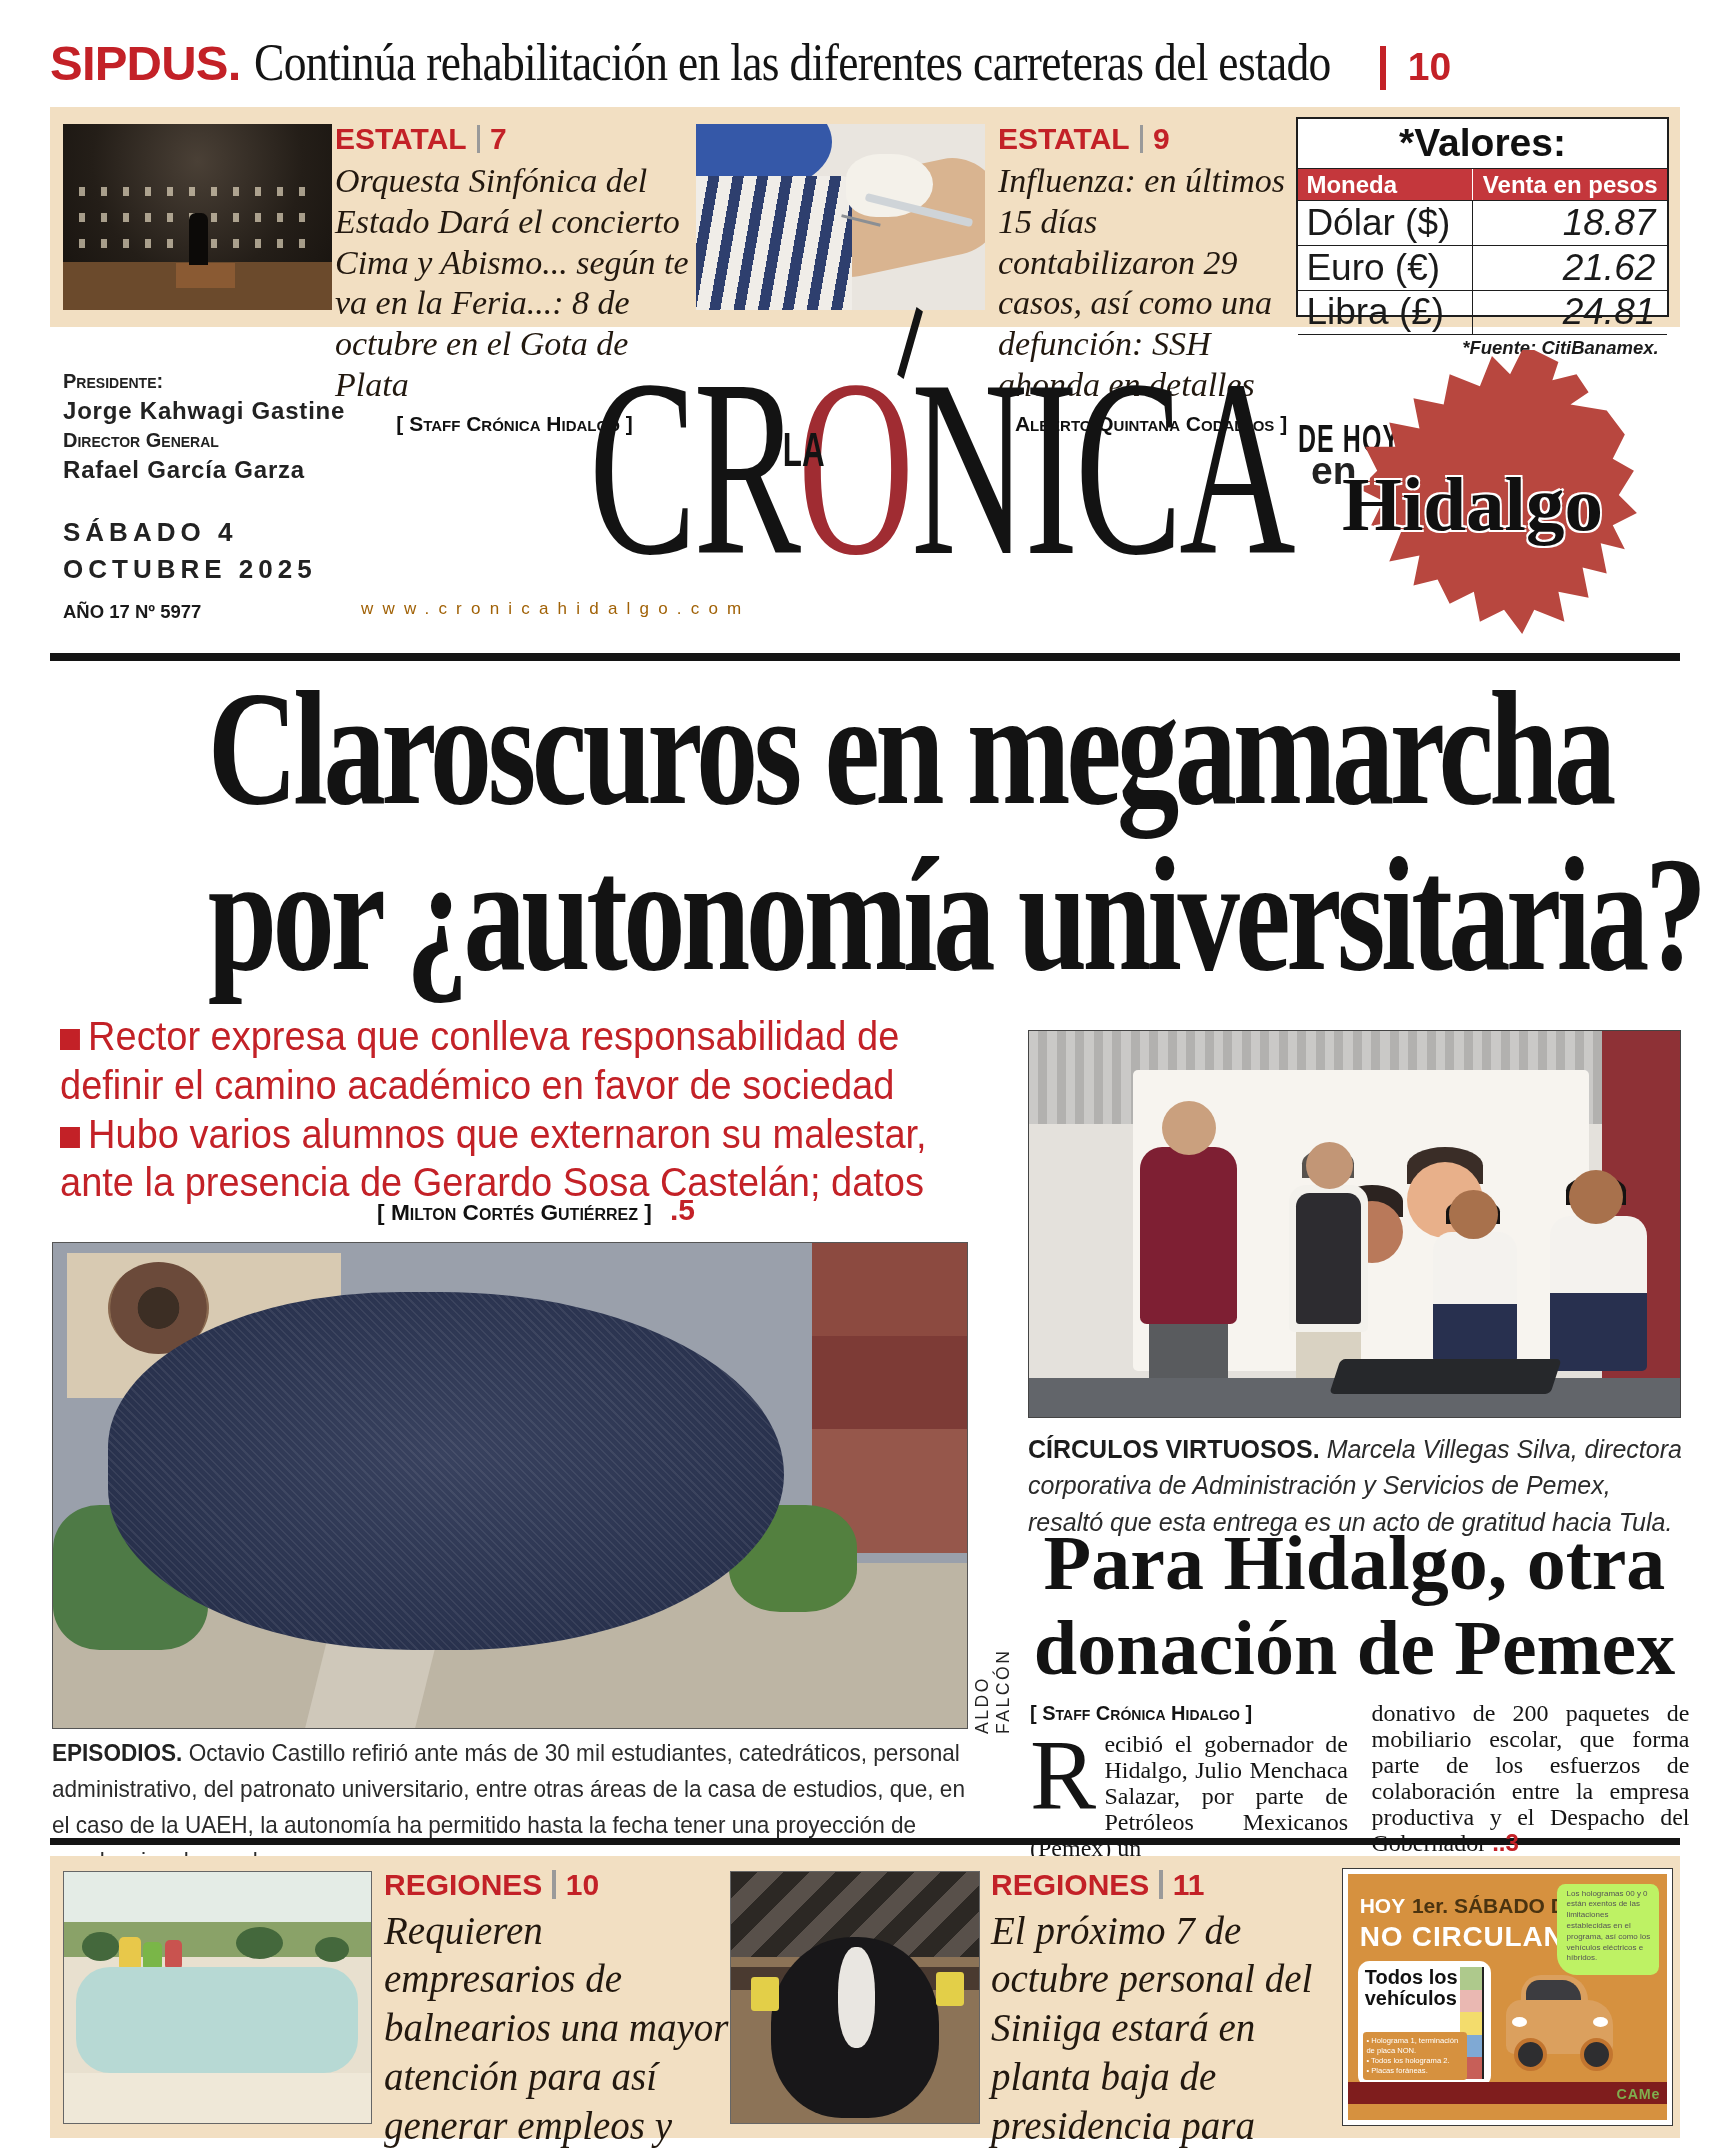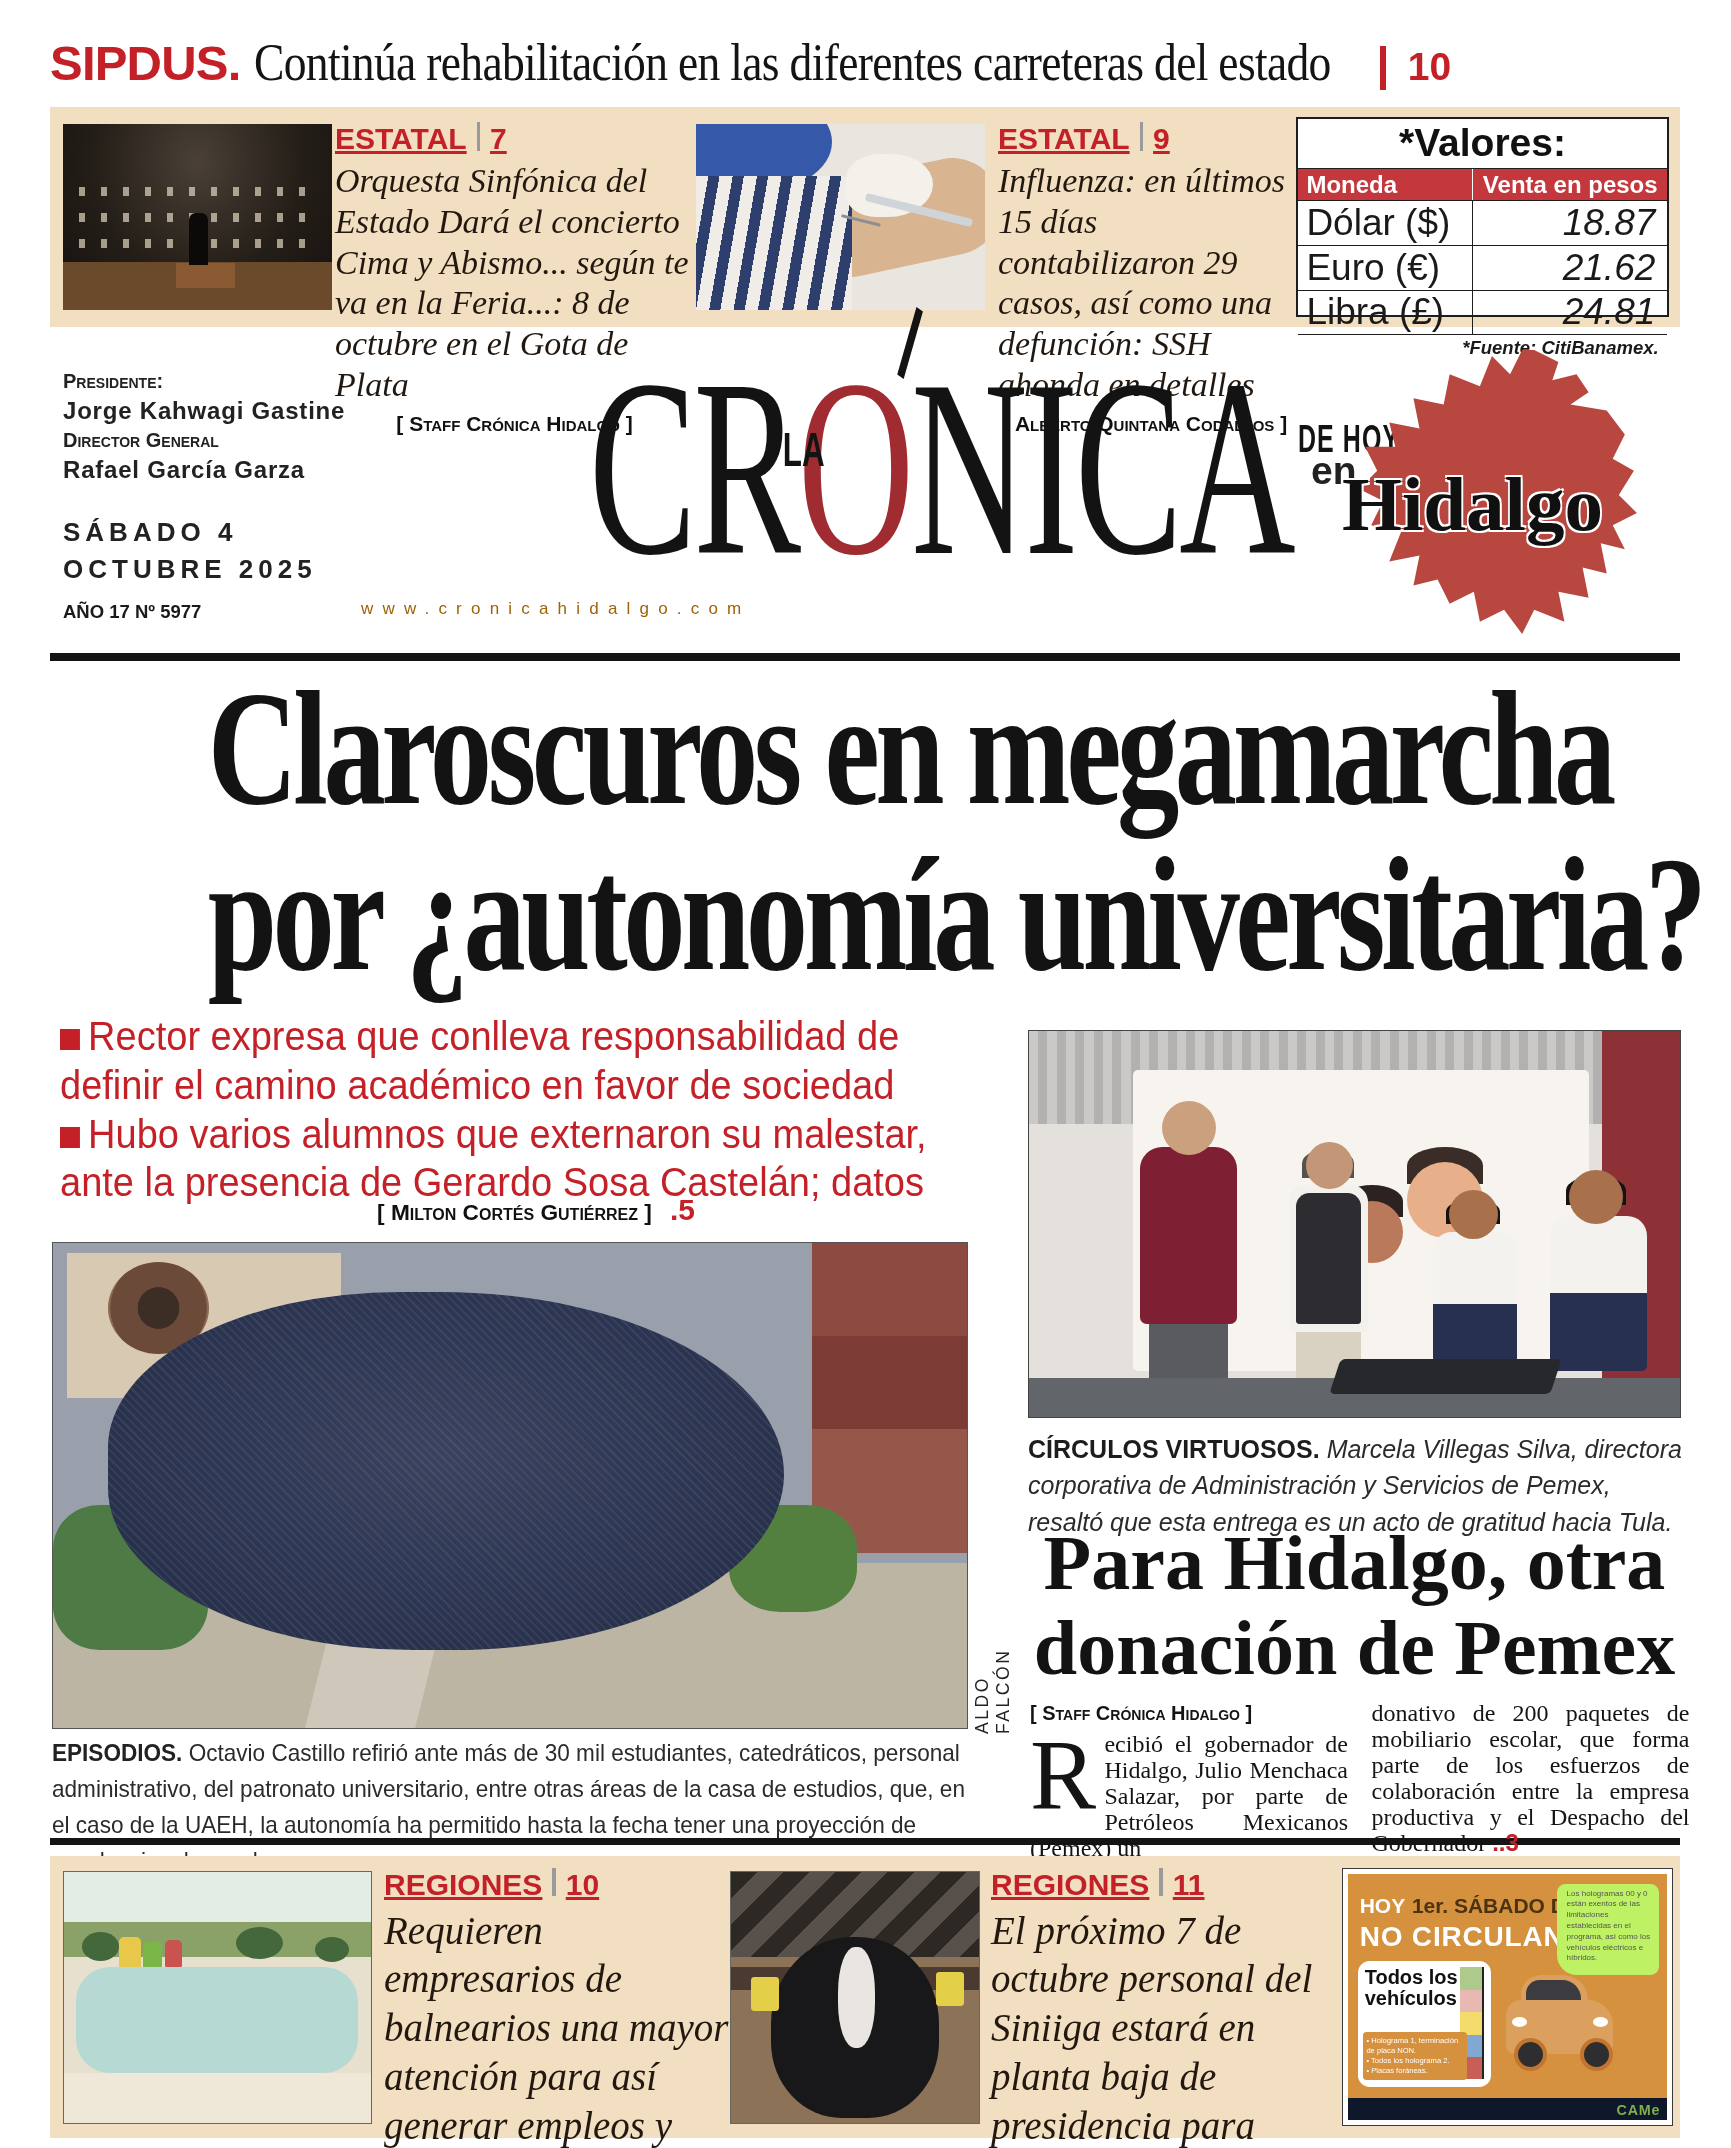--- a/index.html
+++ b/index.html
@@ -13,21 +13,21 @@
   .banner-headline{font-family:"Liberation Serif",serif;font-size:53px;color:#141414;
           display:inline-block;transform:scaleX(.86);transform-origin:0 80%;margin-left:13.4px;letter-spacing:-0.8px;}
   .banner-divider{width:5.9px;height:44px;background:#c32127;align-self:center;margin:5px 22px 0 -126px;}
   .banner-page{font-size:39px;font-weight:bold;color:#c32127;}
 
   
   .strip{position:absolute;left:50px;width:1630px;background:#f2dfc2;}
   .top-strip{top:107px;height:220px;}
   .bottom-strip{top:1856px;height:282px;}
 
-  .section-label{display:flex;align-items:flex-start;gap:10px;font-weight:bold;color:#c32127;text-decoration:underline;}
+  .section-label{display:flex;align-items:center;gap:10px;font-weight:bold;color:#c32127;}
   .section-label .sec{font-size:30px;letter-spacing:0;}
   .section-label .bar{width:3.4px;height:28.5px;background:#9a9a9a;}
   .section-label .pagenum{font-size:30px;}
 
   .strip-headline{margin:5px 0 0 0;font-family:"Liberation Serif",serif;font-style:italic;
                   font-weight:normal;color:#22180f;}
   .strip-byline{font-weight:bold;font-variant:small-caps;color:#111;text-align:center;}
 
   .strip-story{position:absolute;}
   .story-1{left:285px;top:15px;width:359px;}
@@ -229,21 +229,21 @@
   .nc-bubble{position:absolute;right:8.4px;top:10px;width:102px;height:91px;background:#bef264;
       border-radius:8.4px 8.4px 8.4px 20px;padding:5px 5px 5px 10px;box-sizing:border-box;
       font-size:8px;line-height:1.35;color:#555;}
   .nc-car{position:absolute;left:158px;top:126px;width:107px;height:54px;background:#dba05e;border-radius:15px 25px 8.4px 8.4px;}
   .nc-roof{position:absolute;left:173px;top:101px;width:67px;height:37px;background:#dba05e;border-radius:20px 25px 0 0;}
   .nc-wind{position:absolute;left:178px;top:106px;width:55px;height:25px;background:#3c3c40;border-radius:13.4px 18.5px 0 0;}
   .nc-wheel{position:absolute;top:164px;width:25px;height:25px;background:#2e2e30;border-radius:50%;border:4.2px solid #c2752f;}
   .nc-wheel.w1{left:166px;} .nc-wheel.w2{left:232px;}
   .nc-light{position:absolute;left:164px;top:143px;width:15px;height:10px;background:#fff;border-radius:50%;}
   .nc-light.l2{left:245px;}
-  .nc-band{position:absolute;left:0;bottom:0;width:100%;height:22px;background:#0f172a;}
+  .nc-band{position:absolute;left:0;bottom:16px;width:100%;height:22px;background:#7f1d1d;}
   .nc-came{position:absolute;right:6.7px;bottom:1.7px;font-size:14.3px;font-weight:bold;color:#7fae4e;letter-spacing:0.8px;}
 </style>
 </head>
 <body>
 
 <div class="page">
 
   <header class="banner">
     <span class="banner-kicker">SIPDUS.</span>
     <span class="banner-headline">Continúa rehabilitación en las diferentes carreteras del estado</span>

